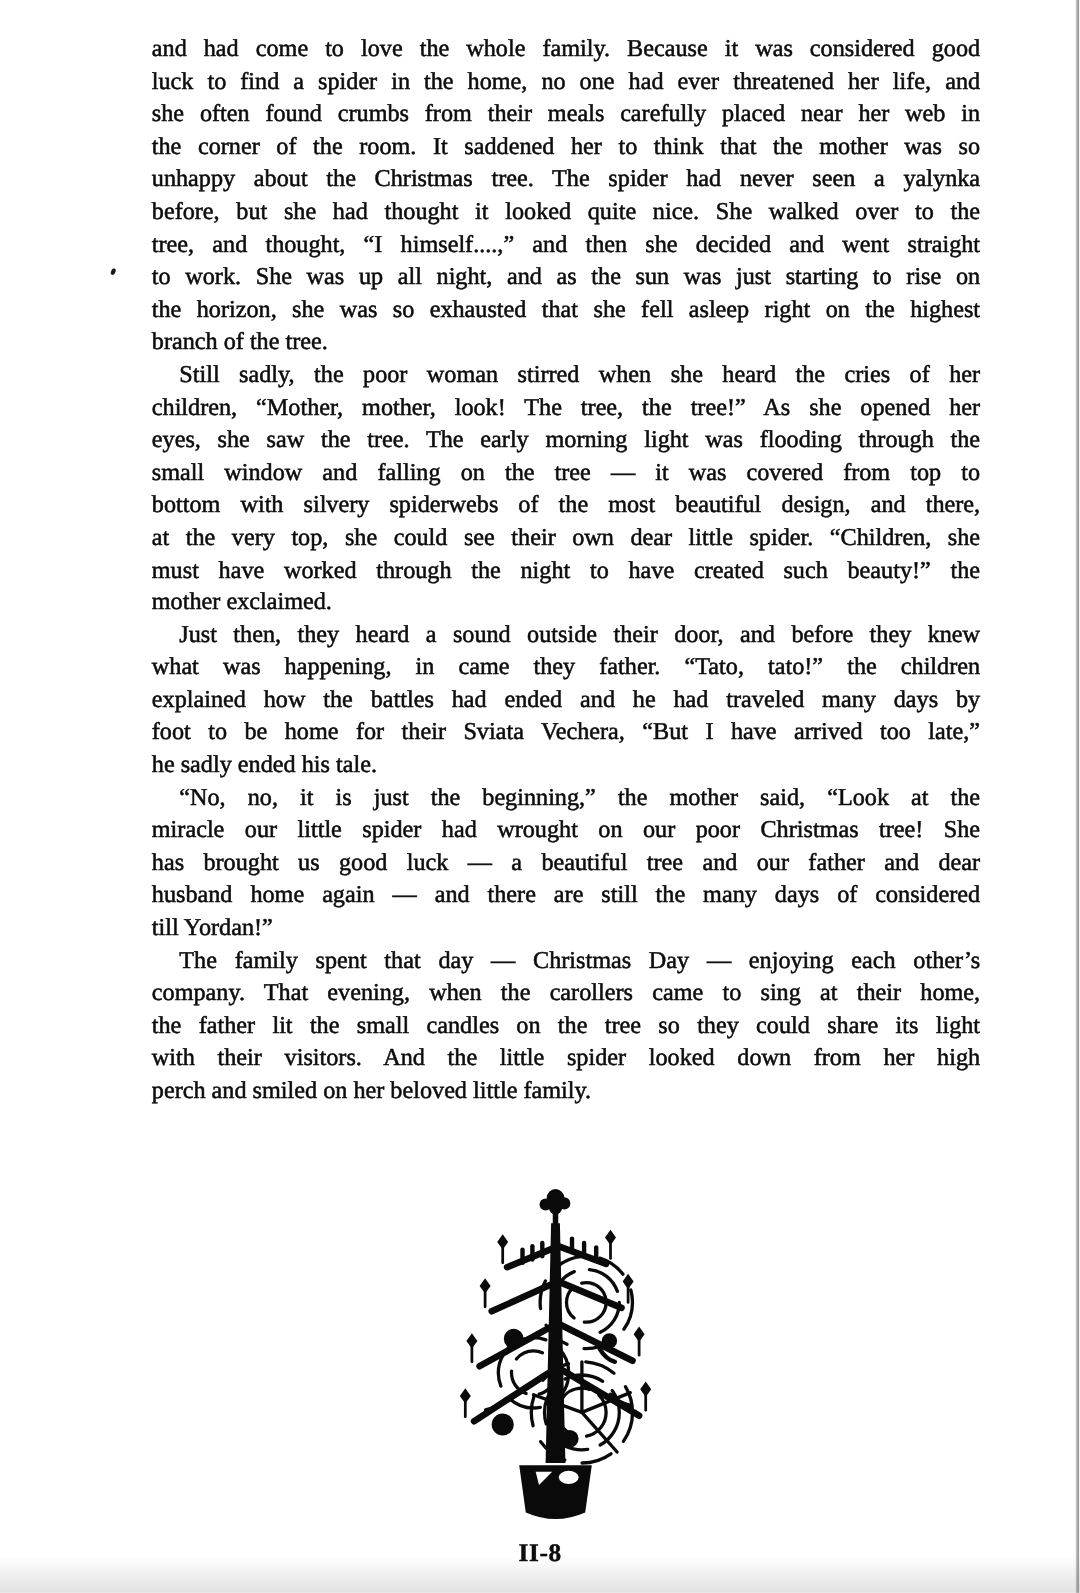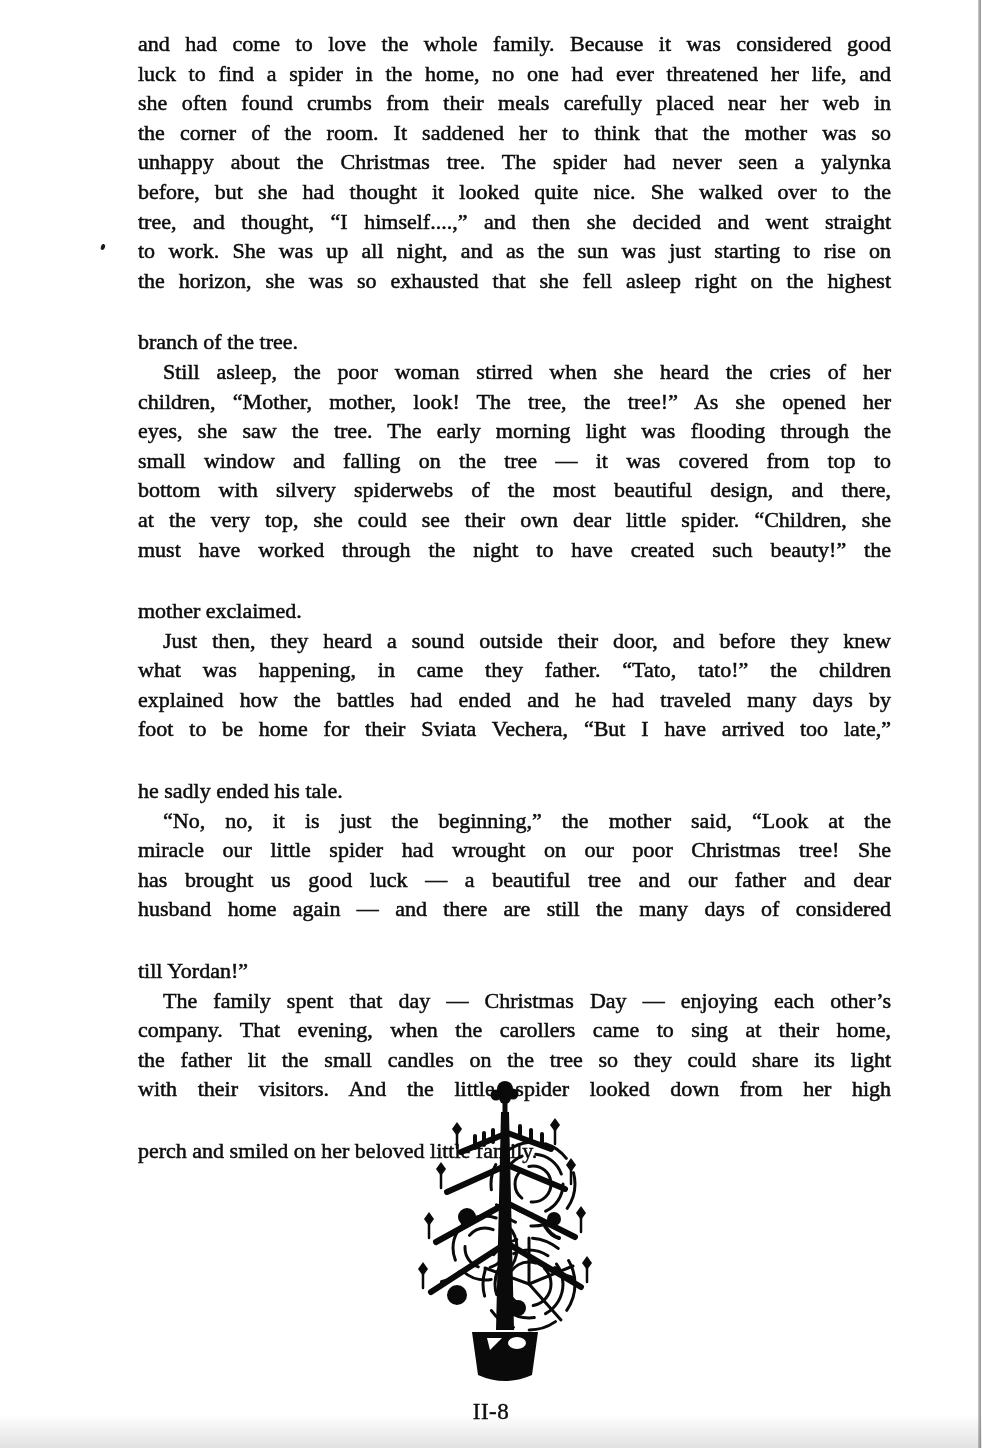--- a/index.html
+++ b/index.html
@@ -13,34 +13,34 @@
   }
   .text-block {
     position: absolute;
     left: 138px; top: 29px; width: 753px;
     font-size: 22px;
     line-height: 29.6px;
     -webkit-text-stroke: 0.5px #0d0d0d;
   }
   .para { margin: 0; }
   .line { text-align: justify; text-align-last: justify; }
-  .line.last { text-align-last: left; margin-top: 32px; }
+  .line.last { text-align-last: left; }
   .line.indent { text-indent: 25px; }
   .tree-wrap {
     position: absolute;
     left: 405px; top: 1076px;
     width: 200px; height: 310px;
   }
   .tree-wrap svg { width: 100%; height: 100%; display: block; }
   .folio {
     position: absolute;
     left: 0; top: 1399px; width: 100%;
     text-align: center;
     font-size: 23px;
-    font-weight: normal;
+    font-weight: bold;
     letter-spacing: 0.5px;
     -webkit-text-stroke: 0.4px #0d0d0d;
   }
   .speck {
     position: absolute;
     left: 101px; top: 244px;
     width: 4px; height: 6px;
     background: #1a1a1a;
     border-radius: 50% 50% 60% 40%;
     transform: rotate(18deg);
@@ -68,21 +68,21 @@
       <div class="line">she often found crumbs from their meals carefully placed near her web in</div>
       <div class="line">the corner of the room. It saddened her to think that the mother was so</div>
       <div class="line">unhappy about the Christmas tree. The spider had never seen a yalynka</div>
       <div class="line">before, but she had thought it looked quite nice. She walked over to the</div>
       <div class="line">tree, and thought, “I himself....,” and then she decided and went straight</div>
       <div class="line">to work. She was up all night, and as the sun was just starting to rise on</div>
       <div class="line">the horizon, she was so exhausted that she fell asleep right on the highest</div>
       <div class="line last">branch of the tree.</div>
     </div>
     <div class="para">
-      <div class="line indent">Still asleep, the poor woman stirred when she heard the cries of her</div>
+      <div class="line indent">Still sadly, the poor woman stirred when she heard the cries of her</div>
       <div class="line">children, “Mother, mother, look! The tree, the tree!” As she opened her</div>
       <div class="line">eyes, she saw the tree. The early morning light was flooding through the</div>
       <div class="line">small window and falling on the tree — it was covered from top to</div>
       <div class="line">bottom with silvery spiderwebs of the most beautiful design, and there,</div>
       <div class="line">at the very top, she could see their own dear little spider. “Children, she</div>
       <div class="line">must have worked through the night to have created such beauty!” the</div>
       <div class="line last">mother exclaimed.</div>
     </div>
     <div class="para">
       <div class="line indent">Just then, they heard a sound outside their door, and before they knew</div>

